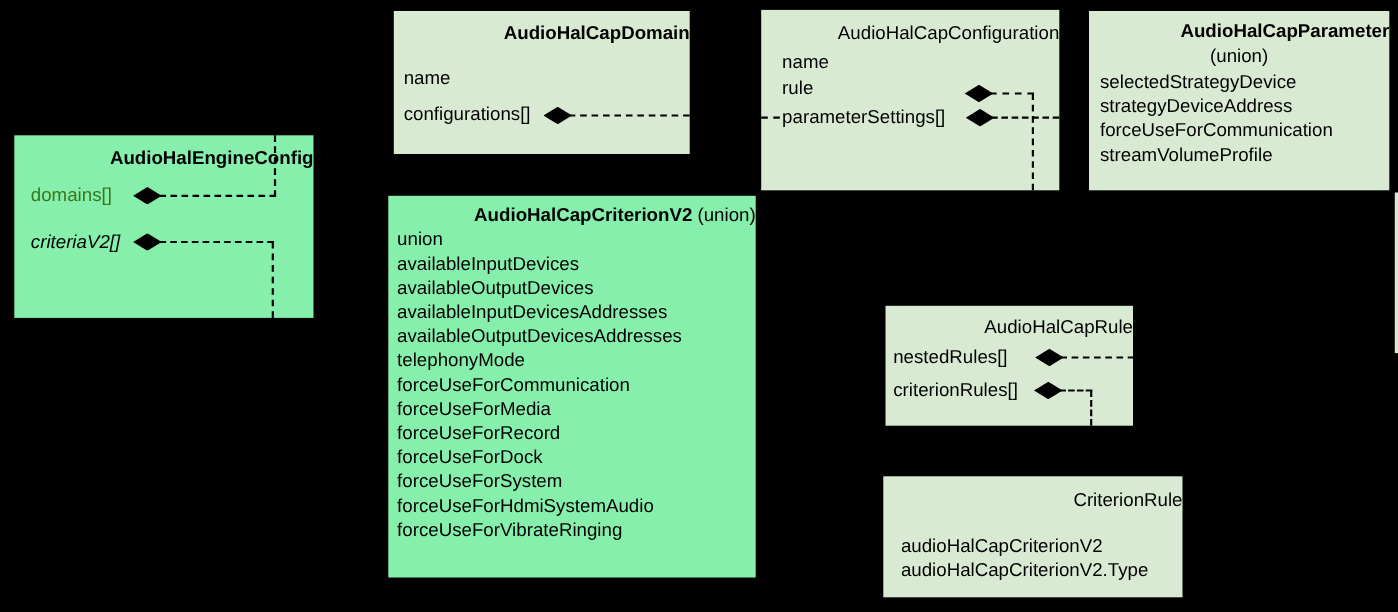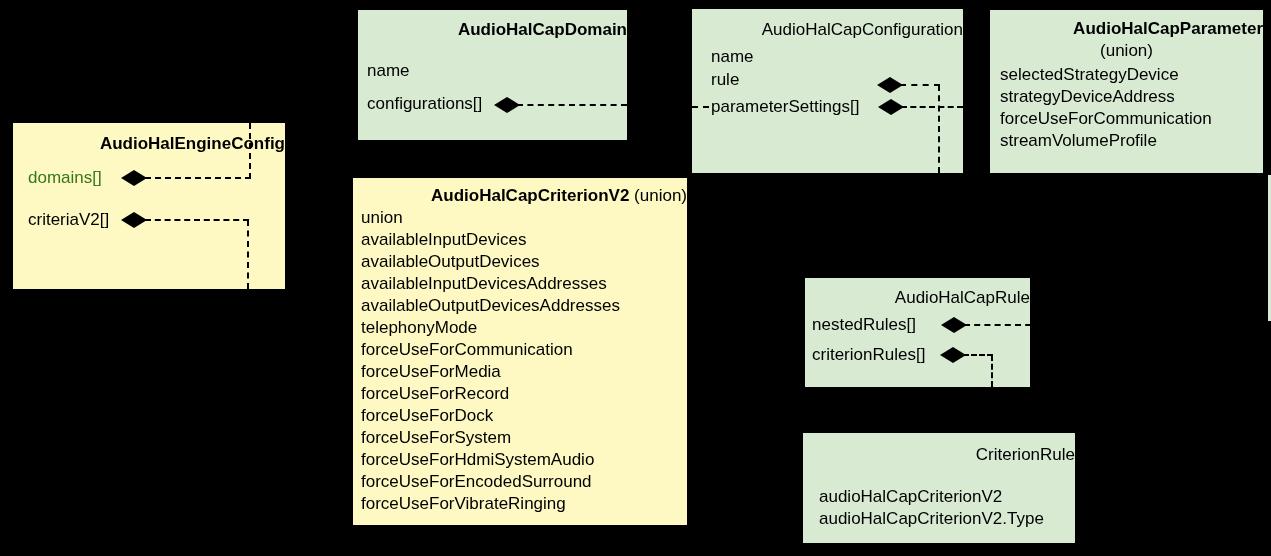--- a/index.html
+++ b/index.html
@@ -15,21 +15,21 @@
     overflow: hidden;
     font-family: "Liberation Sans", sans-serif;
     font-size: 17px;
     color: #000000;
   }
   .box {
     position: absolute;
     box-sizing: border-box;
   }
   .box.green { background: #d9ead3; }
-  .box.gray  { background: #fef9c3; }
+  .box.gray  { background: #86efac; }
   .box-title {
     text-align: right;
     line-height: 22px;
     white-space: nowrap;
   }
   .box-subtitle {
     text-align: center;
     line-height: 22px;
     white-space: nowrap;
   }
@@ -38,21 +38,21 @@
     line-height: 22px;
     white-space: nowrap;
   }
   .green-text { color: #38761d; }
 
   
   #box-engine { left: 13px;  top: 123px; width: 272px; height: 166px; }
   #box-engine .box-title { margin-top: 10px; }
   #box-engine .field { padding-left: 15px; }
   #box-engine .f0 { margin-top: 12px; }
-  #box-engine .f1 { margin-top: 20px; }
+  #box-engine .f1 { margin-top: 20px; font-style: italic; }
 
   #box-domain { left: 358px; top: 10px; width: 269px; height: 130px; }
   #box-domain .box-title { margin-top: 9px; }
   #box-domain .field { padding-left: 9px; }
   #box-domain .f0 { margin-top: 19px; }
   #box-domain .f1 { margin-top: 11px; }
 
   #box-configuration { left: 692px; top: 9px; width: 271px; height: 164px; }
   #box-configuration .box-title { margin-top: 10px; }
   #box-configuration .field { padding-left: 19px; }
@@ -158,21 +158,20 @@
     <div class="field"><span>availableOutputDevices</span></div>
     <div class="field"><span>availableInputDevicesAddresses</span></div>
     <div class="field"><span>availableOutputDevicesAddresses</span></div>
     <div class="field"><span>telephonyMode</span></div>
     <div class="field"><span>forceUseForCommunication</span></div>
     <div class="field"><span>forceUseForMedia</span></div>
     <div class="field"><span>forceUseForRecord</span></div>
     <div class="field"><span>forceUseForDock</span></div>
     <div class="field"><span>forceUseForSystem</span></div>
     <div class="field"><span>forceUseForHdmiSystemAudio</span></div>
-    <div class="field"><span>forceUseForEncodedSurround</span></div>
     <div class="field"><span>forceUseForVibrateRinging</span></div>
   </div>
 
   <div class="box green" id="box-rule">
     <div class="box-title"><span>AudioHalCapRule</span></div>
     <div class="field f0"><span>nestedRules[]</span></div>
     <div class="field f1"><span>criterionRules[]</span></div>
   </div>
 
   <div class="box green" id="box-criterionrule">

